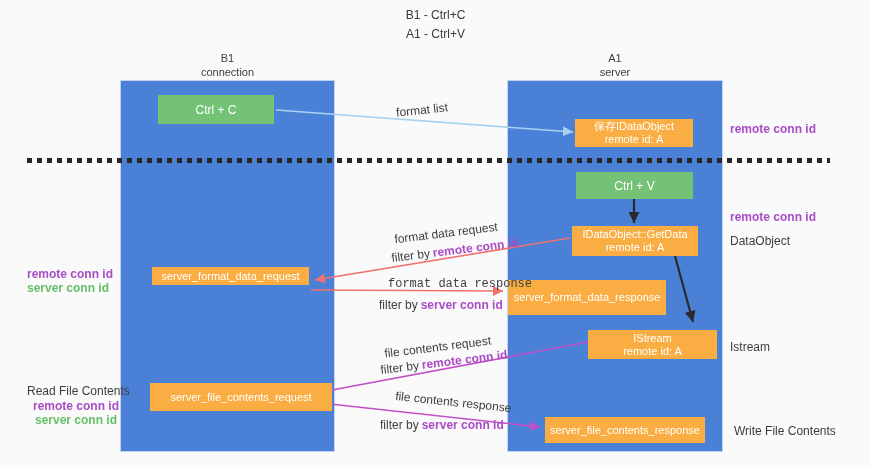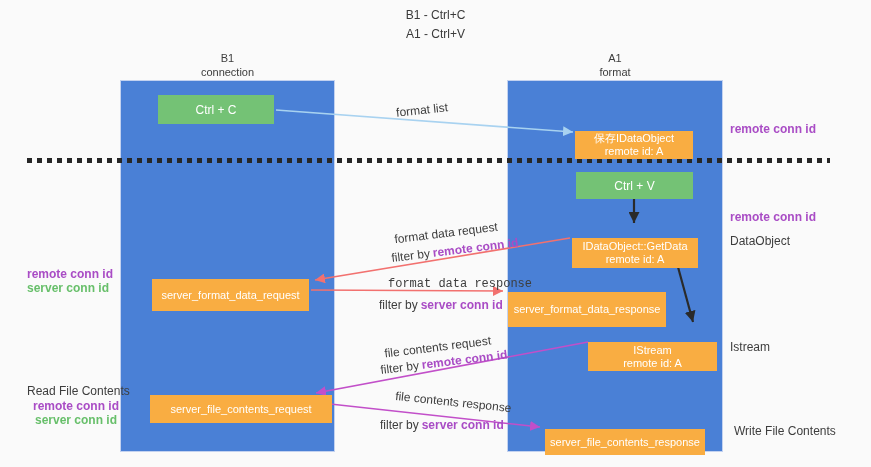--- a/index.html
+++ b/index.html
@@ -17,26 +17,26 @@
         border:1px solid #c3d2f0;box-sizing:border-box;}
   .lane-b1{left:120px;width:215px;}
   .lane-a1{left:507px;width:216px;}
 
   .divider{position:absolute;left:27px;top:158px;width:803px;height:5px;
            background:repeating-linear-gradient(90deg,#262626 0 5px,transparent 5px 10px);}
 
   .box{position:absolute;box-sizing:border-box;display:flex;flex-direction:column;
        align-items:center;justify-content:center;color:#fff;text-align:center;white-space:nowrap;}
   .green{background:var(--box-green,#74c275);font-size:12px;}
-  .orange{background:var(--box-orange,#f9ad42);font-size:11px;line-height:13px;margin-top:12px;}
+  .orange{background:var(--box-orange,#f9ad42);font-size:11px;line-height:13px;}
   .b-ctrlc{left:158px;top:95px;width:116px;height:29px;}
   .b-saveido{left:575px;top:119px;width:118px;height:28px;}
   .b-ctrlv{left:576px;top:172px;width:117px;height:27px;}
   .b-getdata{left:572px;top:226px;width:126px;height:30px;}
-  .b-fmtreq{left:152px;top:267px;width:157px;height:32px;}
+  .b-fmtreq{left:152px;top:267px;width:157px;height:18px;}
   .b-fmtresp{left:508px;top:280px;width:158px;height:35px;}
   .b-istream{left:588px;top:330px;width:129px;height:29px;}
   .b-filereq{left:150px;top:383px;width:182px;height:28px;}
   .b-fileresp{left:545px;top:417px;width:160px;height:26px;}
 
   .lbl{position:absolute;font-size:12px;line-height:14px;color:#3d3d3d;white-space:nowrap;}
   .purple{color:var(--text-purple,#a94cc5);font-weight:bold;}
   .greent{color:var(--text-green,#67bf6a);font-weight:bold;}
   .rot-n7{transform:rotate(-7deg);}
   .rot-n6{transform:rotate(-6deg);}
@@ -62,21 +62,21 @@
     <div>B1 - Ctrl+C</div>
     <div>A1 - Ctrl+V</div>
   </div>
 
   <div class="lane-head head-b1">
     <div>B1</div>
     <div>connection</div>
   </div>
   <div class="lane-head head-a1">
     <div>A1</div>
-    <div>format</div>
+    <div>server</div>
   </div>
 
   <div class="lane lane-b1"></div>
   <div class="lane lane-a1"></div>
 
   <div class="divider"></div>
 
   <svg class="arrows" width="871" height="467" viewBox="0 0 871 467">
     <defs>
       <marker id="m-blue" markerUnits="userSpaceOnUse" markerWidth="11" markerHeight="10" refX="10" refY="5" orient="auto">

